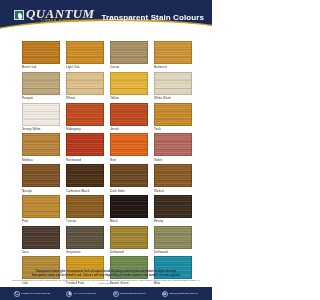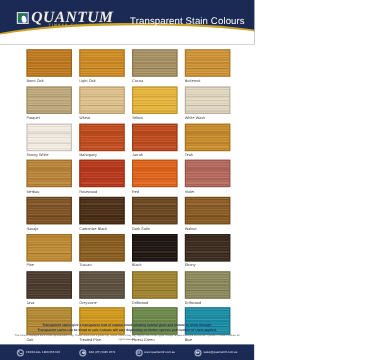--- a/index.html
+++ b/index.html
@@ -68,21 +68,21 @@
     color:#c9a227;
     text-align:center;
     margin-top:1px;
     font-weight:bold;
   }
   .header-title {
     position:absolute;
     right:12px;
     top:13px;
     font-size:8px;
-    font-weight:normal;
+    font-weight:bold;
     color:#ffffff;
     letter-spacing:0.1px;
   }
 
   
   .grid {
     position:absolute;
     top:41px;
     left:22px;
     width:170px;

